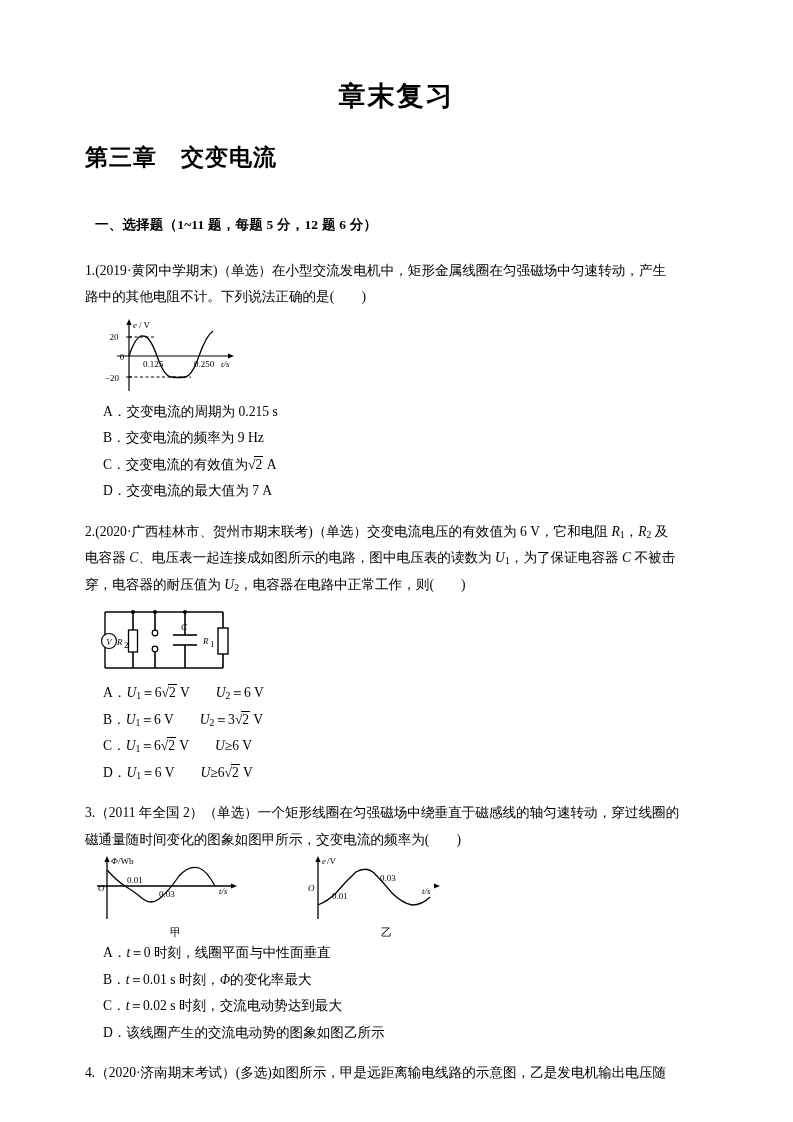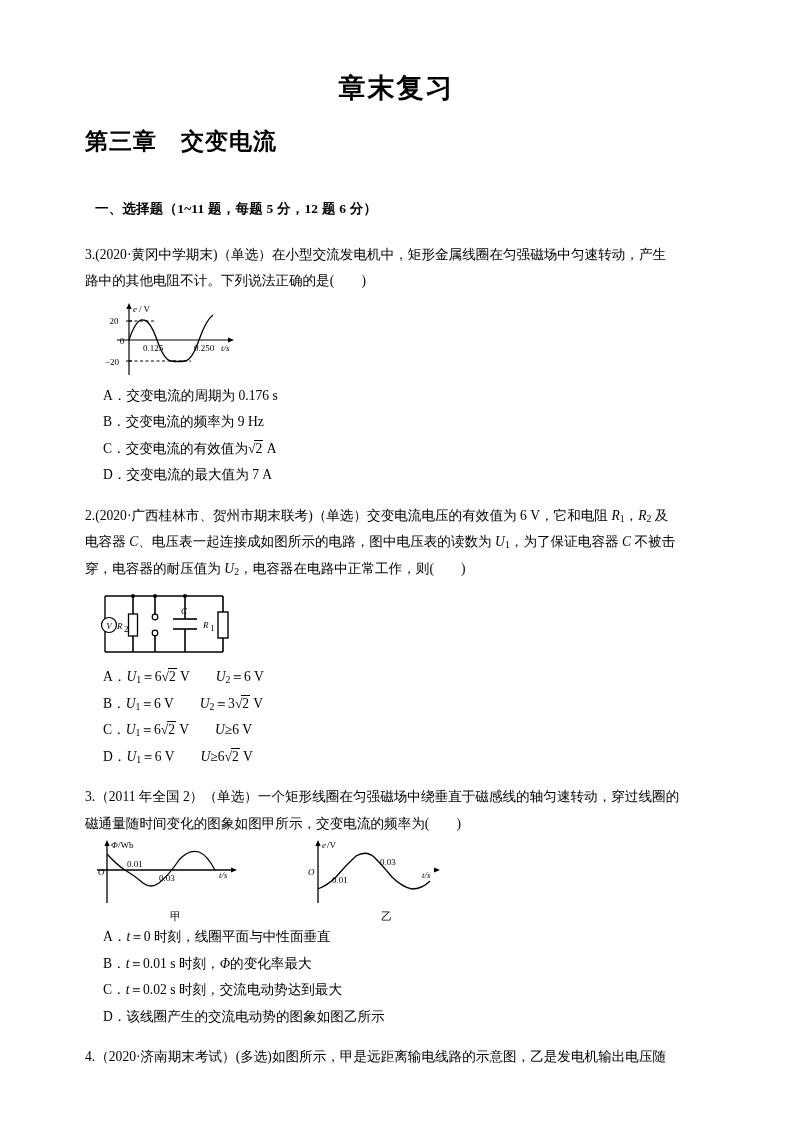--- a/index.html
+++ b/index.html
@@ -18,21 +18,21 @@
     height: 1122px;
     padding: 0 85px;
   }
 
   
   .doc-title {
     text-align: center;
     font-size: 27px;
     font-weight: bold;
     letter-spacing: 2px;
-    margin: 0;
+    margin: 8px;
     padding-top: 72px;
     line-height: 1.2;
     font-family: "DejaVu Sans", "Liberation Sans", sans-serif;
   }
   .doc-subtitle {
     font-size: 23px;
     font-weight: bold;
     letter-spacing: 1px;
     margin: 0;
     padding-top: 24px;
@@ -94,21 +94,21 @@
 <body>
 
 <div class="page">
 
   <h1 class="doc-title">章末复习</h1>
   <h2 class="doc-subtitle">第三章　交变电流</h2>
 
   <p class="section-head">一、选择题（1~11 题，每题 5 分，12 题 6 分）</p>
 
   <div class="question">
-    <p class="q-text">3.(2020·黄冈中学期末)（单选）在小型交流发电机中，矩形金属线圈在匀强磁场中匀速转动，产生</p>
+    <p class="q-text">1.(2019·黄冈中学期末)（单选）在小型交流发电机中，矩形金属线圈在匀强磁场中匀速转动，产生</p>
     <p class="q-text">路中的其他电阻不计。下列说法正确的是(　　)</p>
 
     <div class="fig-wrap">
       <svg width="160" height="78" viewBox="0 0 160 78">
 
         <line x1="34" y1="4" x2="34" y2="74" stroke="#000" stroke-width="1.2"></line>
         <polygon points="34,2 31.4,8 36.6,8" fill="#000"></polygon>
 
         <line x1="22" y1="39" x2="136" y2="39" stroke="#000" stroke-width="1.2"></line>
         <polygon points="139,39 133,36.4 133,41.6" fill="#000"></polygon>
@@ -125,21 +125,21 @@
         <text class="axtext" x="44" y="11">/ V</text>
         <text class="axtext" x="19" y="23" text-anchor="middle">20</text>
         <text class="axtext" x="27" y="43" text-anchor="middle">0</text>
         <text class="axtext" x="17" y="64" text-anchor="middle">−20</text>
         <text class="axtext" x="48" y="50">0.125</text>
         <text class="axtext" x="99" y="50">0.250</text>
         <text class="axtext-i" x="126" y="50">t/s</text>
       </svg>
     </div>
 
-    <p class="opt"><span class="lab">A．</span><span>交变电流的周期为 0.176 s</span></p>
+    <p class="opt"><span class="lab">A．</span><span>交变电流的周期为 0.215 s</span></p>
     <p class="opt"><span class="lab">B．</span><span>交变电流的频率为 9 Hz</span></p>
     <p class="opt"><span class="lab">C．</span><span>交变电流的有效值为</span><span class="sqrt"><span class="rad">√</span><span class="rand">2</span></span><span> A</span></p>
     <p class="opt"><span class="lab">D．</span><span>交变电流的最大值为 7 A</span></p>
   </div>
 
   <div class="question">
     <p class="q-text">2.(2020·广西桂林市、贺州市期末联考)（单选）交变电流电压的有效值为 6 V，它和电阻 <span class="ital">R</span><sub>1</sub>，<span class="ital">R</span><sub>2</sub> 及</p>
     <p class="q-text">电容器 <span class="ital">C</span>、电压表一起连接成如图所示的电路，图中电压表的读数为 <span class="ital">U</span><sub>1</sub>，为了保证电容器 <span class="ital">C</span> 不被击</p>
     <p class="q-text">穿，电容器的耐压值为 <span class="ital">U</span><sub>2</sub>，电容器在电路中正常工作，则(　　)</p>
 

